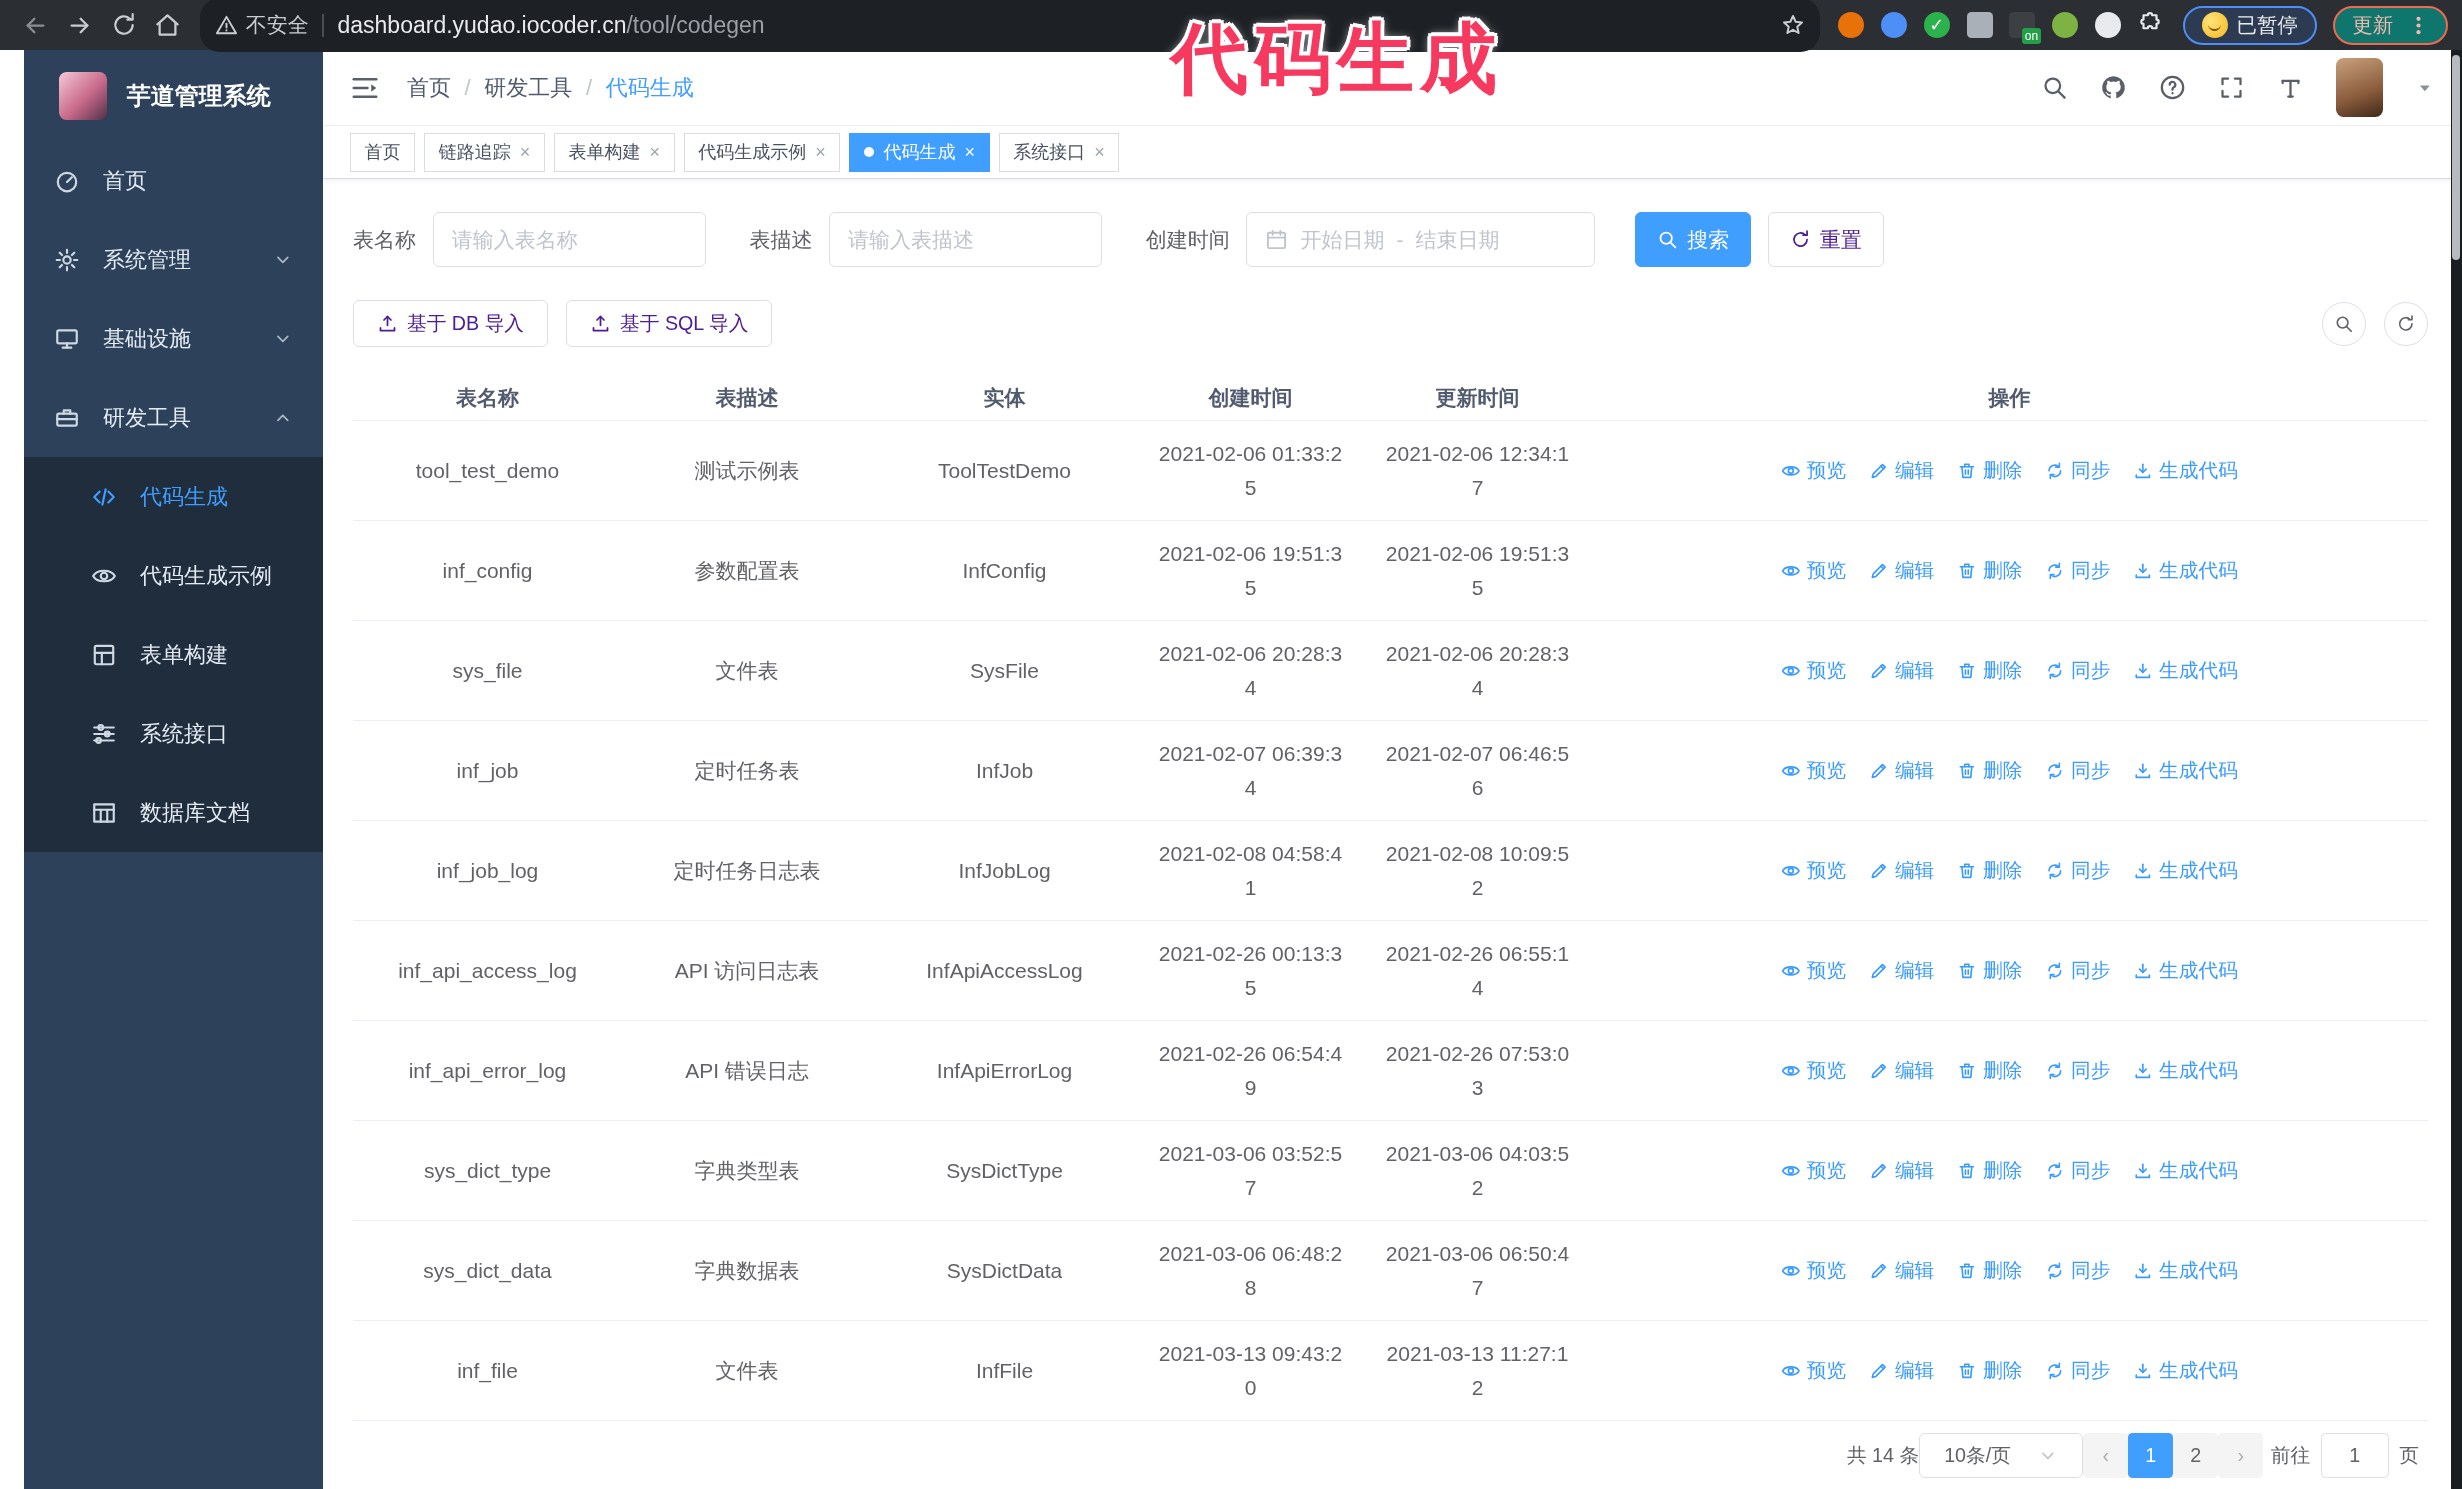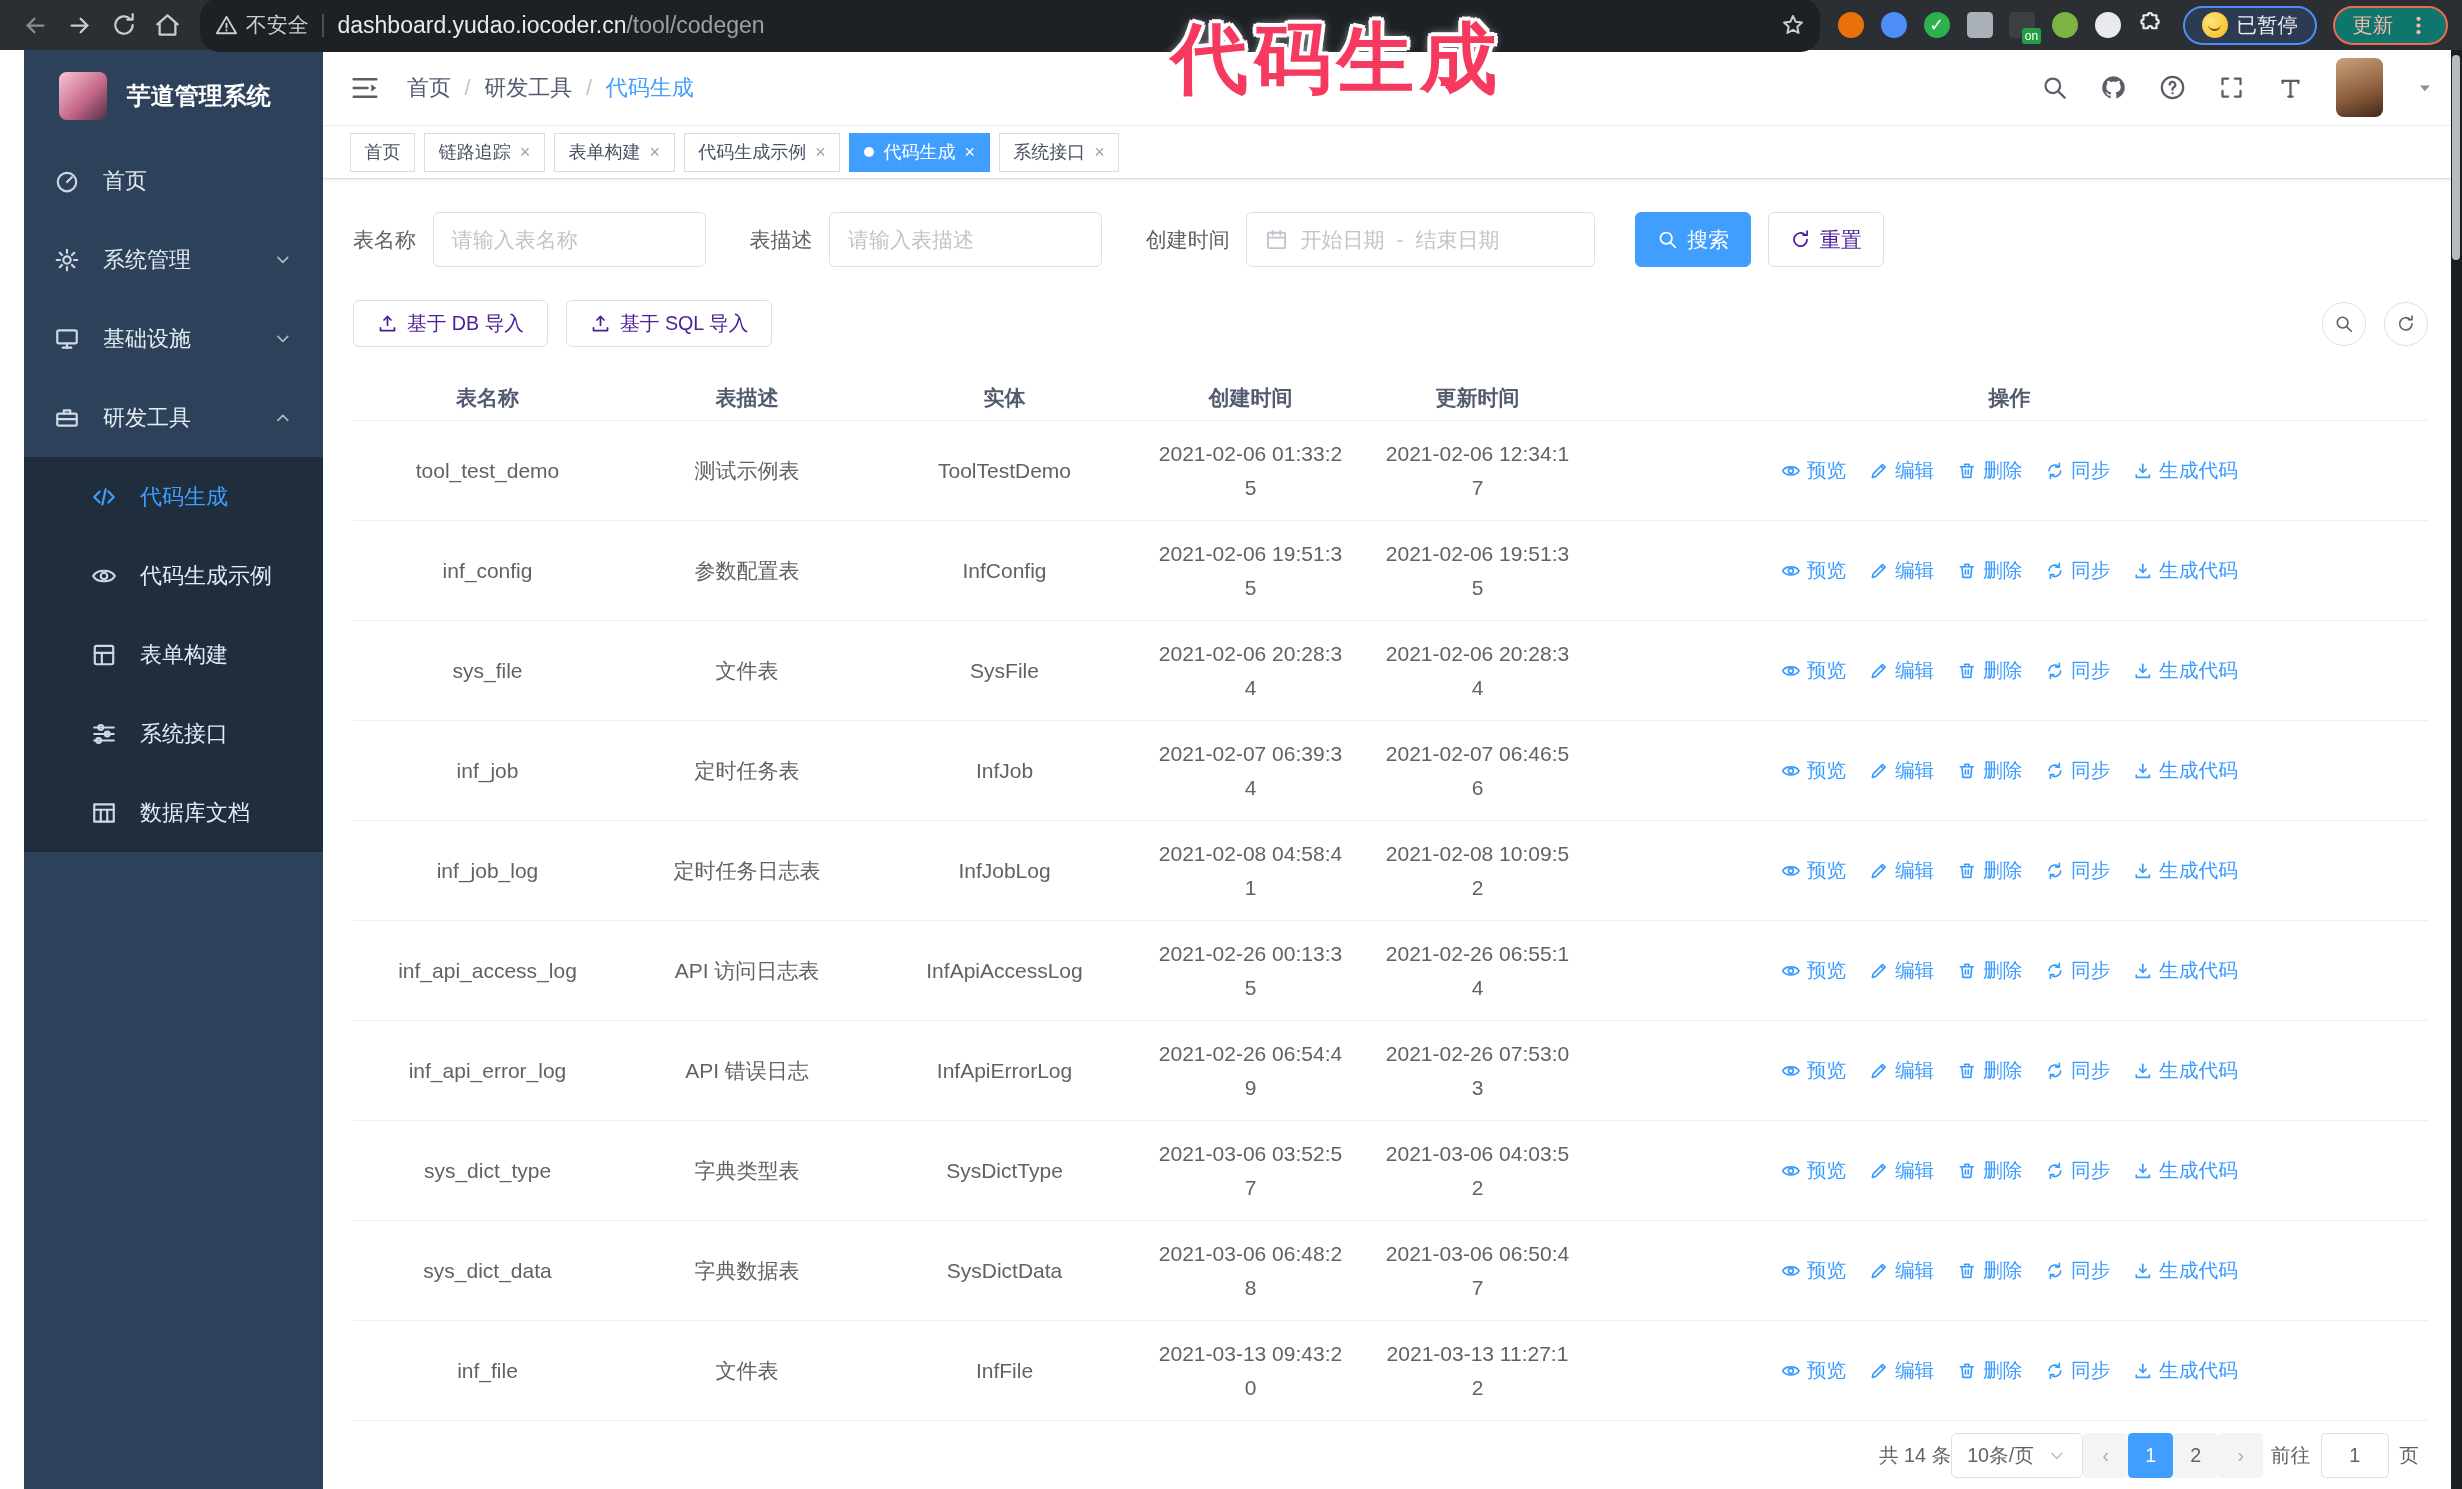--- a/index.html
+++ b/index.html
@@ -99,21 +99,21 @@
   .trow { display:flex; align-items:center; height:100px; border-bottom:0.8px solid #ebeef5; font-size:21px; color:#606266; }
   .td { text-align:center; }
   .c-name { width:269px; } .c-desc { width:250px; } .c-entity { width:265px; }
   .c-date { width:227px; padding:0 18px; word-break:break-all; line-height:1.6; }
   .c-actions { flex:1; display:flex; align-items:center; justify-content:center; gap:23px; }
   .action { display:inline-flex; align-items:center; gap:6px; color:#3a9bff; font-size:19.7px; cursor:pointer; white-space:nowrap; }
   .action svg { width:19.7px; height:19.7px; }
 
   
   .pagination { display:flex; align-items:center; justify-content:flex-end; margin-top:12px; font-size:19.7px; color:#606266; padding-right:9px; }
-  .psel { width:132px; height:45px; border:0.8px solid #dcdfe6; border-radius:6px; display:flex; align-items:center; justify-content:space-between; padding:0 15px; color:#606266; cursor:pointer; }
+  .psel { width:164px; height:45px; border:0.8px solid #dcdfe6; border-radius:6px; display:flex; align-items:center; justify-content:space-between; padding:0 24px; color:#606266; cursor:pointer; }
   .psel .caret { color:#c0c4cc; }
   .pbtn { min-width:45px; height:45px; border-radius:4.5px; background:#f4f4f5; color:#606266; display:flex; align-items:center; justify-content:center; cursor:pointer; font-size:19.7px; }
   .pbtn.pg-arrow { color:#a8abb2; }
   .pager-num.is-active { background:#409eff; color:#fff; }
   .goto { display:flex; align-items:center; gap:10.6px; margin-left:7.6px; }
   .goto-input { width:68px; height:45px; border:0.8px solid #dcdfe6; border-radius:4.5px; display:flex; align-items:center; justify-content:center; color:#606266; }
 
   
   .annotation { position:absolute; left:1171px; top:7.6px; font-size:77px; font-weight:bold; letter-spacing:6px; color:#f5395f; z-index:60;
     text-shadow:-3px -3px 0 #fff,3px -3px 0 #fff,-3px 3px 0 #fff,3px 3px 0 #fff,0 -3.8px 0 #fff,0 3.8px 0 #fff,-3.8px 0 0 #fff,3.8px 0 0 #fff,0 0 10.6px #fff; }

